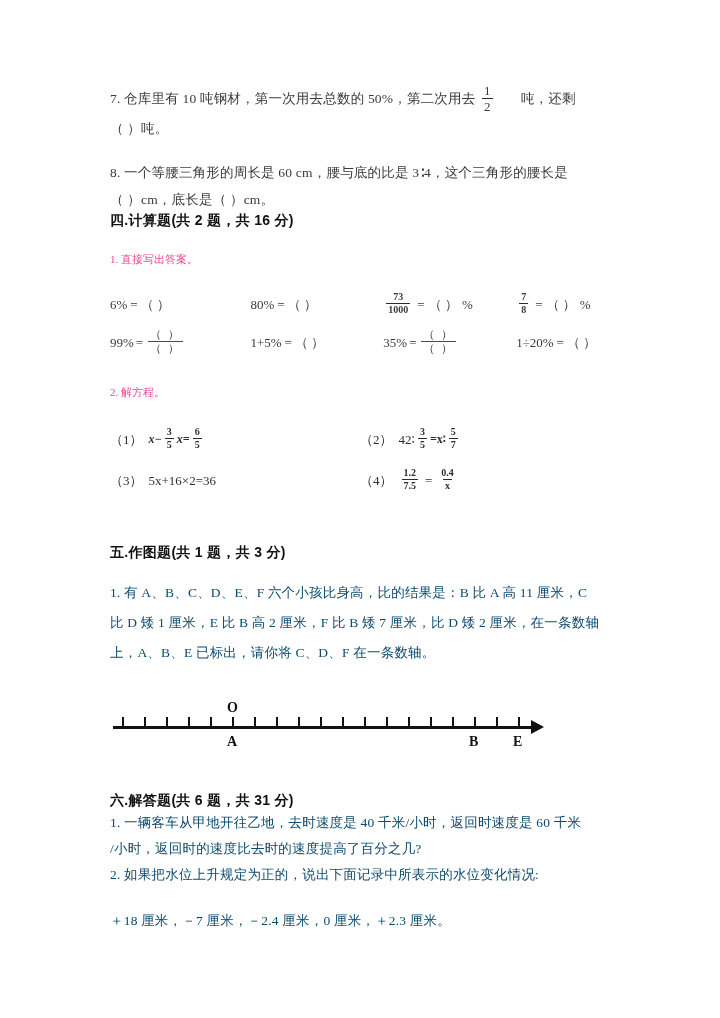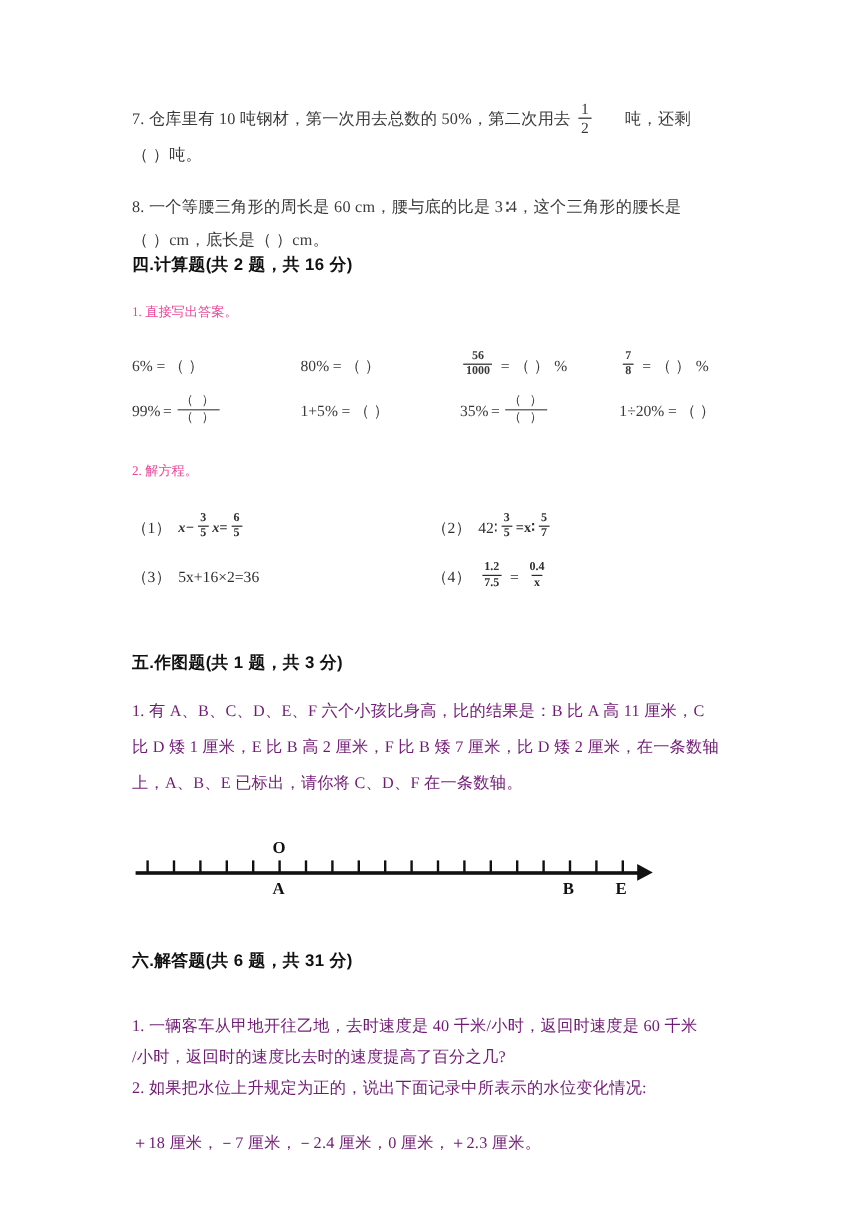--- a/index.html
+++ b/index.html
@@ -33,21 +33,21 @@
   .q-line {
     font-size: 13.5px;
     line-height: 30px;
     color: #3a3a3a;
     letter-spacing: 0.2px;
     white-space: nowrap;
   }
   .q-para {
     font-size: 13.5px;
     line-height: 30px;
-    color: #701a75;
+    color: #0c4a6e;
     letter-spacing: 0.2px;
   }
   .section-head {
     font-family: "Liberation Sans", "DejaVu Sans", sans-serif;
     font-weight: bold;
     font-size: 14px;
     color: #111111;
     letter-spacing: 0.3px;
   }
   .sub-head {
@@ -201,21 +201,21 @@
         <span style="margin:0 3px">=</span>
         <span>（      ）</span>
       </span>
       <span class="calc-cell c2">
         <span>80%</span>
         <span style="margin:0 3px">=</span>
         <span>（      ）</span>
       </span>
       <span class="calc-cell c3">
         <span class="frac">
-          <span class="num">56</span>
+          <span class="num">73</span>
           <span class="den">1000</span>
         </span>
         <span style="margin:0 4px">=</span>
         <span>（      ）</span>
         <span style="margin-left:4px">%</span>
       </span>
       <span class="calc-cell c4">
         <span class="frac">
           <span class="num">7</span>
           <span class="den">8</span>
@@ -336,21 +336,21 @@
         <div class="nl-tick" style="left: 386px;"></div>
         <div class="nl-tick" style="left: 408px;"></div>
         <div class="nl-label nl-label-above" style="left: 117px;">O</div>
         <div class="nl-label nl-label-below" style="left: 117px;">A</div>
         <div class="nl-label nl-label-below" style="left: 359px;">B</div>
         <div class="nl-label nl-label-below" style="left: 403px;">E</div>
       </div>
 
     <div class="section-head" style="margin-top:34px">六.解答题(共 6 题，共 31 分)</div>
 
-    <div class="q-para" style="margin-top:32px;line-height:26px">
+    <div class="q-para" style="margin-top:0;line-height:26px">
       <div>1. 一辆客车从甲地开往乙地，去时速度是 40 千米/小时，返回时速度是 60 千米</div>
       <div>/小时，返回时的速度比去时的速度提高了百分之几?</div>
     </div>
 
     <div class="q-para" style="line-height:26px">
       <div>2. 如果把水位上升规定为正的，说出下面记录中所表示的水位变化情况:</div>
     </div>
 
     <div class="q-para" style="margin-top:18px">＋18 厘米，－7 厘米，－2.4 厘米，0 厘米，＋2.3 厘米。</div>
 

